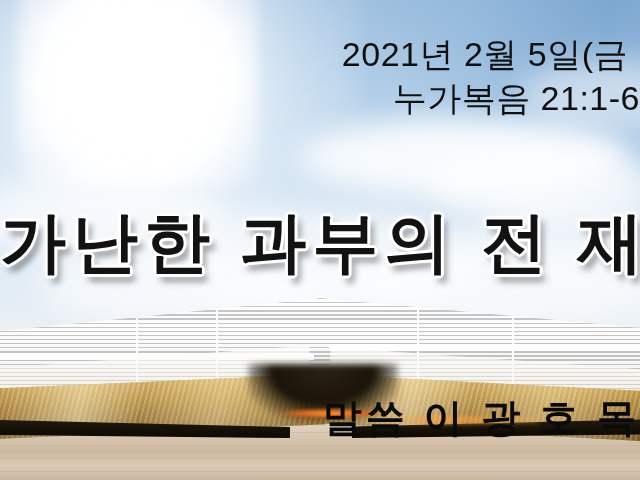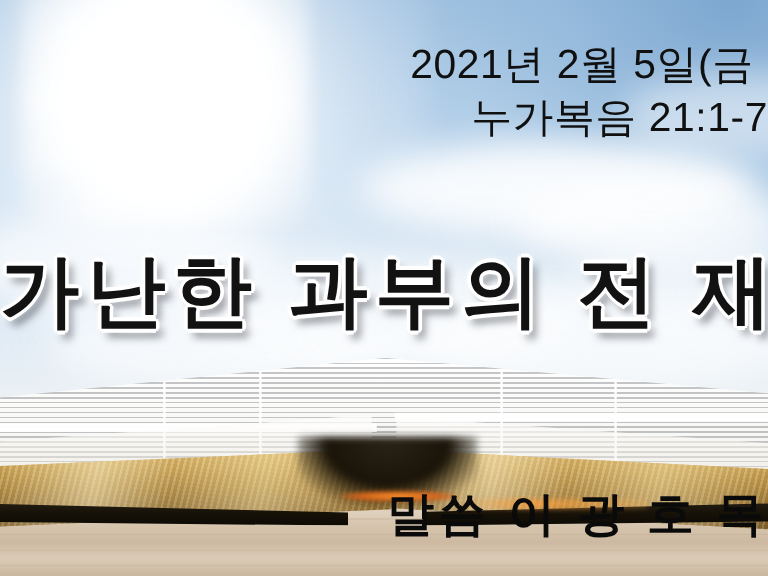--- a/index.html
+++ b/index.html
@@ -269,21 +269,21 @@
       -2px  2px 0 #ffffff,  2px  2px 0 #ffffff,
       -3px  0   0 #ffffff,  3px  0   0 #ffffff,
        0   -3px 0 #ffffff,  0    3px 0 #ffffff,
        0 0 9px rgba(255,255,255,0.95),
        5px 7px 7px rgba(25,30,40,0.55);
   }
 
   .footer-block {
     position: absolute;
     left: 0; right: 0;
-    top: 406px;
+    top: 394px;
     text-align: right;
     white-space: nowrap;
   }
   .footer-line {
     display: inline-block;
     color: #0a0a0a;
     font-size: 39px;
     line-height: 48px;
     font-weight: 700;
     letter-spacing: 4px;
@@ -345,21 +345,21 @@
 
     <div class="spine"></div>
     <div class="spine-glow"></div>
     <div class="cover-left"></div>
     <div class="cover-right"></div>
     <div class="cover-edge-glow"></div>
   </div>
 
   <div class="header-block">
     <span class="header-line line1">2021년 2월 5일(금</span>
-    <span class="header-line line2">누가복음 21:1-7</span>
+    <span class="header-line line2">누가복음 21:1-6</span>
   </div>
 
   <div class="main-title">가난한 과부의 전 재산</div>
 
   <div class="footer-block">
     <span class="footer-line">말씀 이 광 호 목</span>
   </div>
 
 </div>
 

